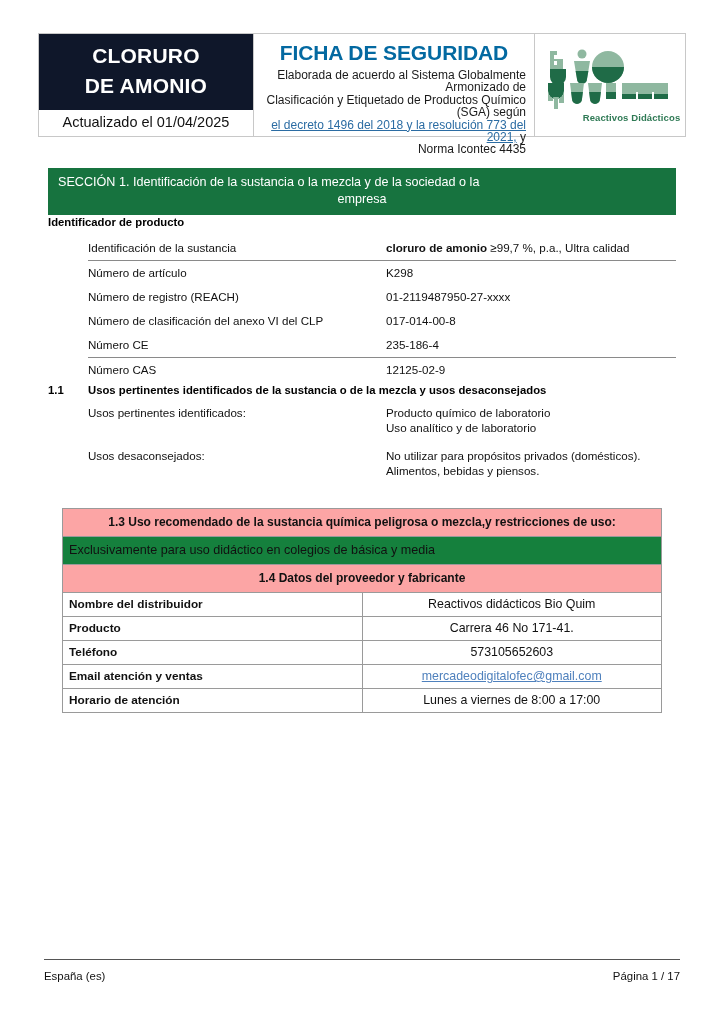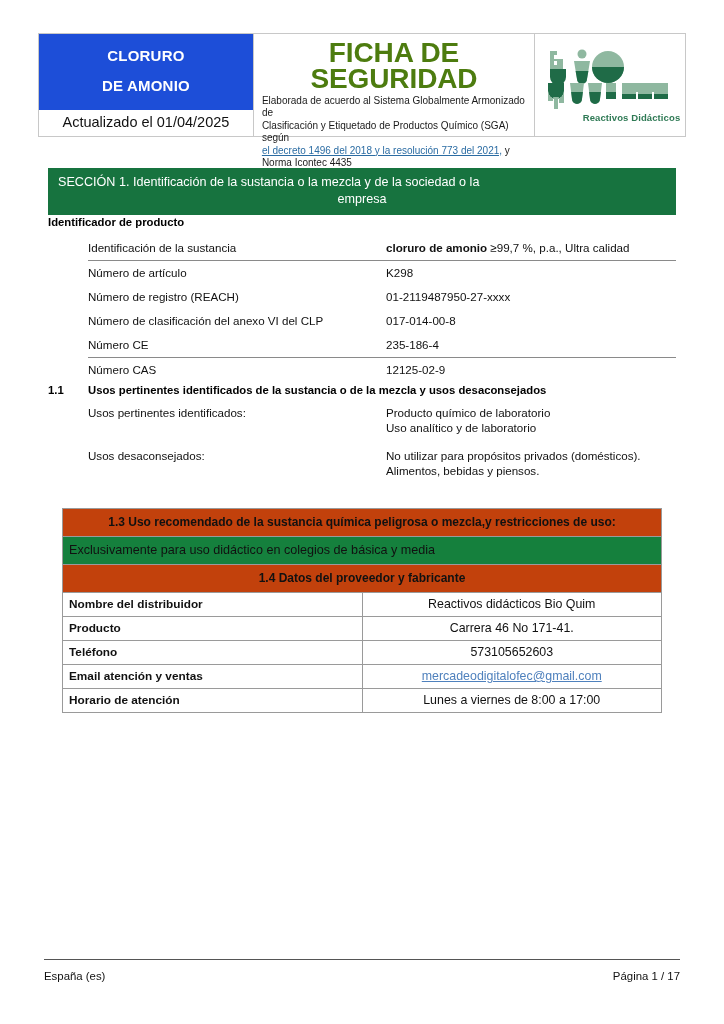--- a/index.html
+++ b/index.html
@@ -41,24 +41,24 @@
     box-sizing: border-box;
     display: flex;
     flex-direction: column;
   }
   .hdr-left {
     width: 218px;
     border-right: 1px solid #c8c8c8;
     justify-content: flex-start;
   }
   .green-title {
-    background: #1d4ed8;
+    background: #0f172a;
     color: #ffffff;
     font-weight: bold;
-    font-size: 15px;
+    font-size: 21px;
     line-height: 30px;
     text-align: center;
     padding: 7px 4px 9px 4px;
     letter-spacing: 0.2px;
   }
   .green-title .gt-line { display: block; }
   .updated {
     flex: 1;
     display: flex;
     align-items: center;
@@ -69,32 +69,32 @@
   }
   .hdr-mid {
     width: 285px;
     border-right: 1px solid #c8c8c8;
     align-items: center;
     justify-content: flex-start;
     padding: 6px 8px 4px 8px;
     text-align: center;
   }
   .ficha-title {
-    color: #4d7c0f;
-    font-weight: bold;
-    font-size: 28px;
+    color: #0369a1;
+    font-weight: bold;
+    font-size: 21px;
     line-height: 26px;
     margin-bottom: 3px;
     letter-spacing: -0.1px;
   }
   .ficha-sub {
-    font-size: 10px;
+    font-size: 12px;
     line-height: 12.4px;
     color: #1a1a1a;
-    text-align: left;
+    text-align: right;
   }
   .ficha-sub .lnk {
     color: #2b6ca3;
     text-decoration: underline;
   }
   .hdr-right {
     flex: 1;
     align-items: center;
     justify-content: center;
     padding: 6px 4px;
@@ -207,21 +207,21 @@
     font-size: 11.8px;
     table-layout: fixed;
   }
   .prov-table td {
     border: 1px solid #9a9a9a;
     padding: 4px 6px 5px 6px;
     color: #111111;
     vertical-align: middle;
   }
   .prov-head {
-    background: #c2410c;
+    background: #fca5a5;
     text-align: center;
     font-weight: bold;
     font-size: 12px;
     padding-top: 6px !important;
     padding-bottom: 7px !important;
   }
   .prov-full {
     background: #15803d;
     font-size: 12.6px;
     padding-top: 6px !important;

